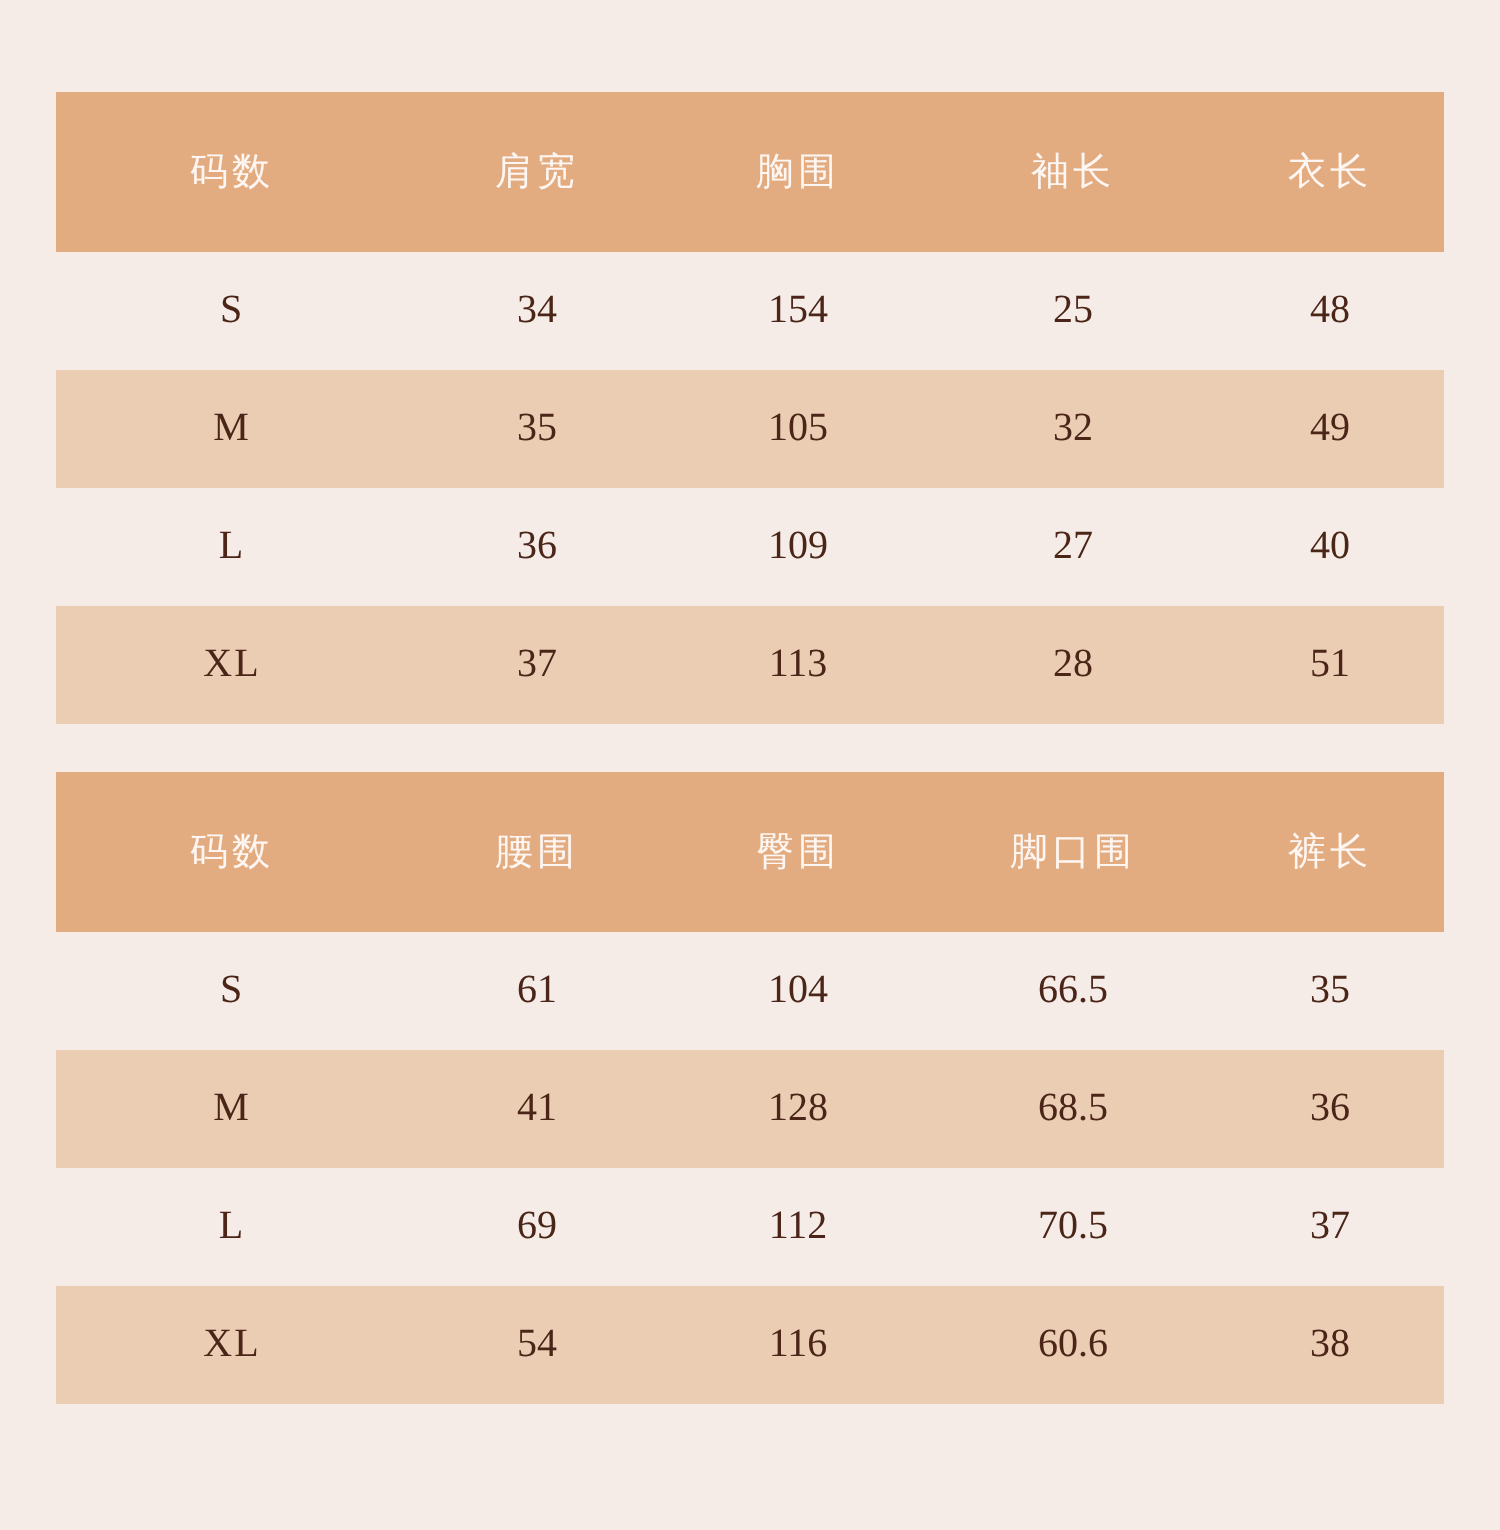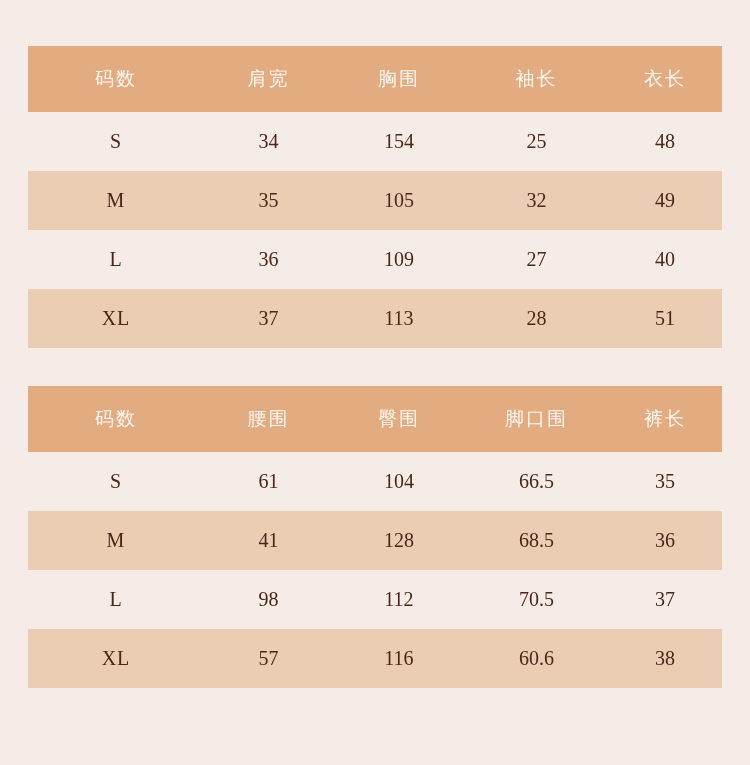--- a/index.html
+++ b/index.html
@@ -30,28 +30,28 @@
   #table-top  { top: 46px; }
   #table-bottom { top: 386px; }
 
   .size-table col.c0 { width: 176px; }
   .size-table col.c1 { width: 129px; }
   .size-table col.c2 { width: 132px; }
   .size-table col.c3 { width: 143px; }
   .size-table col.c4 { width: 114px; }
 
   .size-table thead th {
-    height: 66px;
+    height: 48px;
     background: #e3ac80;
     color: #fdf6f2;
     font-weight: normal;
     font-size: 19px;
     letter-spacing: 2px;
     text-align: center;
-    padding: 0;
+    padding: 16px;
     border: 0;
   }
   .size-table tbody td {
     height: 59px;
     text-align: center;
     font-size: 20px;
     color: #4b2618;
     padding: 0;
     border: 0;
     background: #f5ece7;
@@ -144,28 +144,28 @@
       </tr>
       <tr class="alt">
         <td class="size-cell">M</td>
         <td>41</td>
         <td>128</td>
         <td>68.5</td>
         <td>36</td>
       </tr>
       <tr>
         <td class="size-cell">L</td>
-        <td>98</td>
+        <td>69</td>
         <td>112</td>
         <td>70.5</td>
         <td>37</td>
       </tr>
       <tr class="alt">
         <td class="size-cell">XL</td>
-        <td>57</td>
+        <td>54</td>
         <td>116</td>
         <td>60.6</td>
         <td>38</td>
       </tr>
     </tbody>
   </table>
 
 </div>
 
 </body></html>

